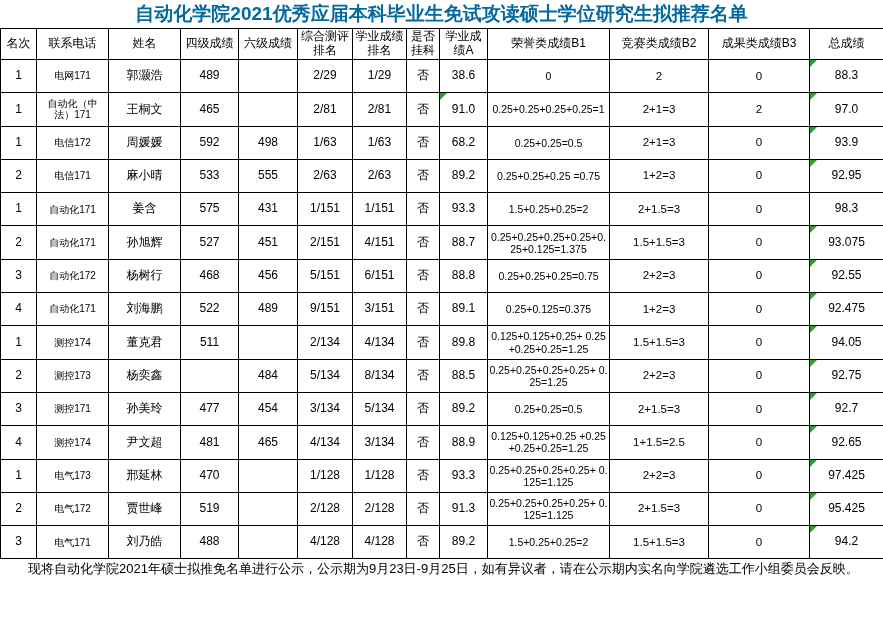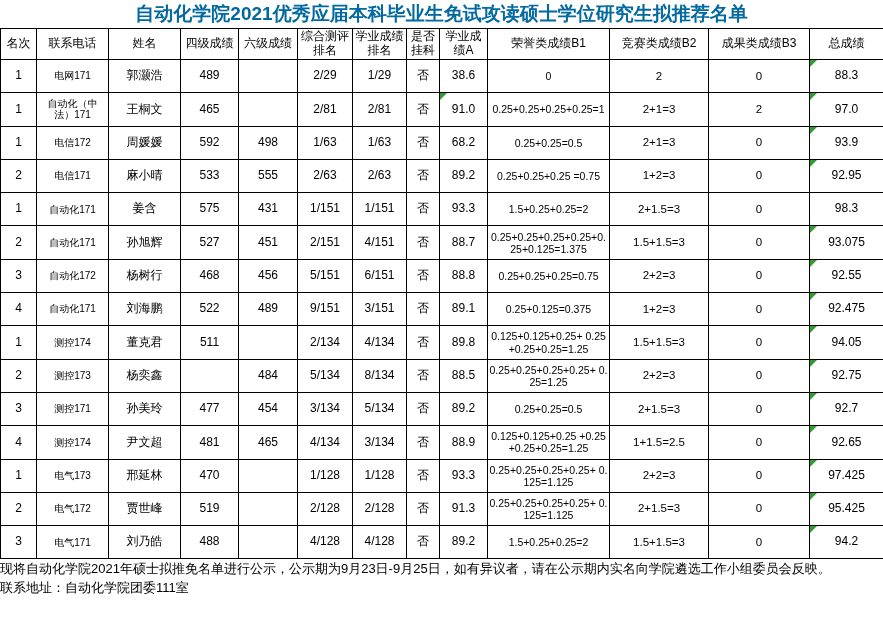--- a/index.html
+++ b/index.html
@@ -27,21 +27,21 @@
     font-size:12px;height:32.3px;line-height:1.15;
   }
   td.col-b1{font-size:10.5px;}
   td.col-b2,td.col-b3{font-size:11.5px;}
   td.col-class{font-size:10px;}
   .tri{
     position:absolute;top:0;left:0;width:0;height:0;
     border-top:7px solid #2f9e2f;border-right:7px solid transparent;
   }
   .footer{font-size:13px;line-height:19px;}
-  .footer div{white-space:nowrap;}
+  .footer div{white-space:nowrap;padding-left:28px;}
 </style>
 </head>
 <body>
 
 <div class="page-title" style="color: #0369a1;">自动化学院2021优秀应届本科毕业生免试攻读硕士学位研究生拟推荐名单</div>
 
 <table class="roster">
   <colgroup>
       <col style="width: 36px;">
       <col style="width: 72px;">
@@ -298,14 +298,13 @@
         <td class="col-b1">1.5+0.25+0.25=2</td>
         <td class="col-b2">1.5+1.5=3</td>
         <td class="col-b3">0</td>
         <td class="col-total">94.2<span class="tri" style="border-top-color: rgb(47, 158, 47);"></span></td>
       </tr>
     </tbody>
 </table>
 
 <div class="footer">
   <div>现将自动化学院2021年硕士拟推免名单进行公示，公示期为9月23日-9月25日，如有异议者，请在公示期内实名向学院遴选工作小组委员会反映。</div>
-  <div>联系地址：自动化学院团委111室</div>
 </div>
 
 </body></html>

